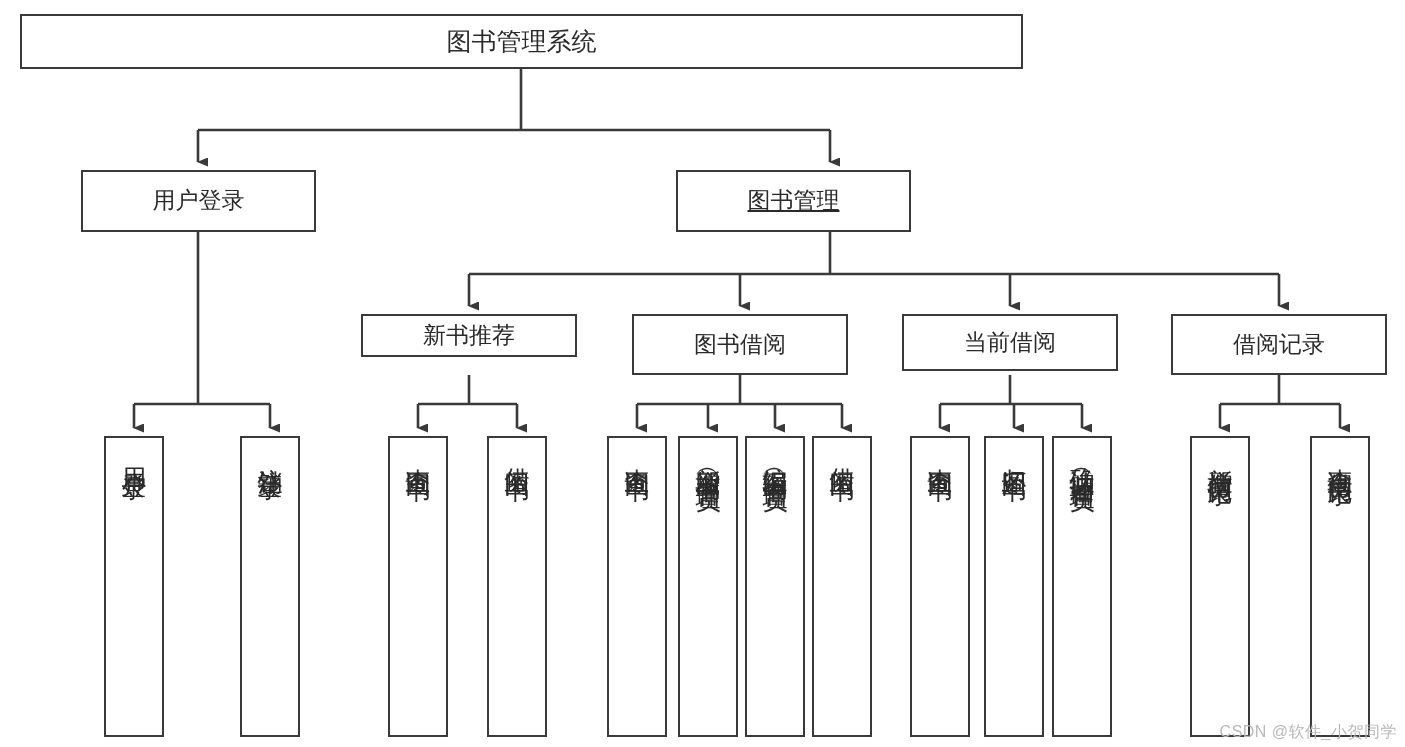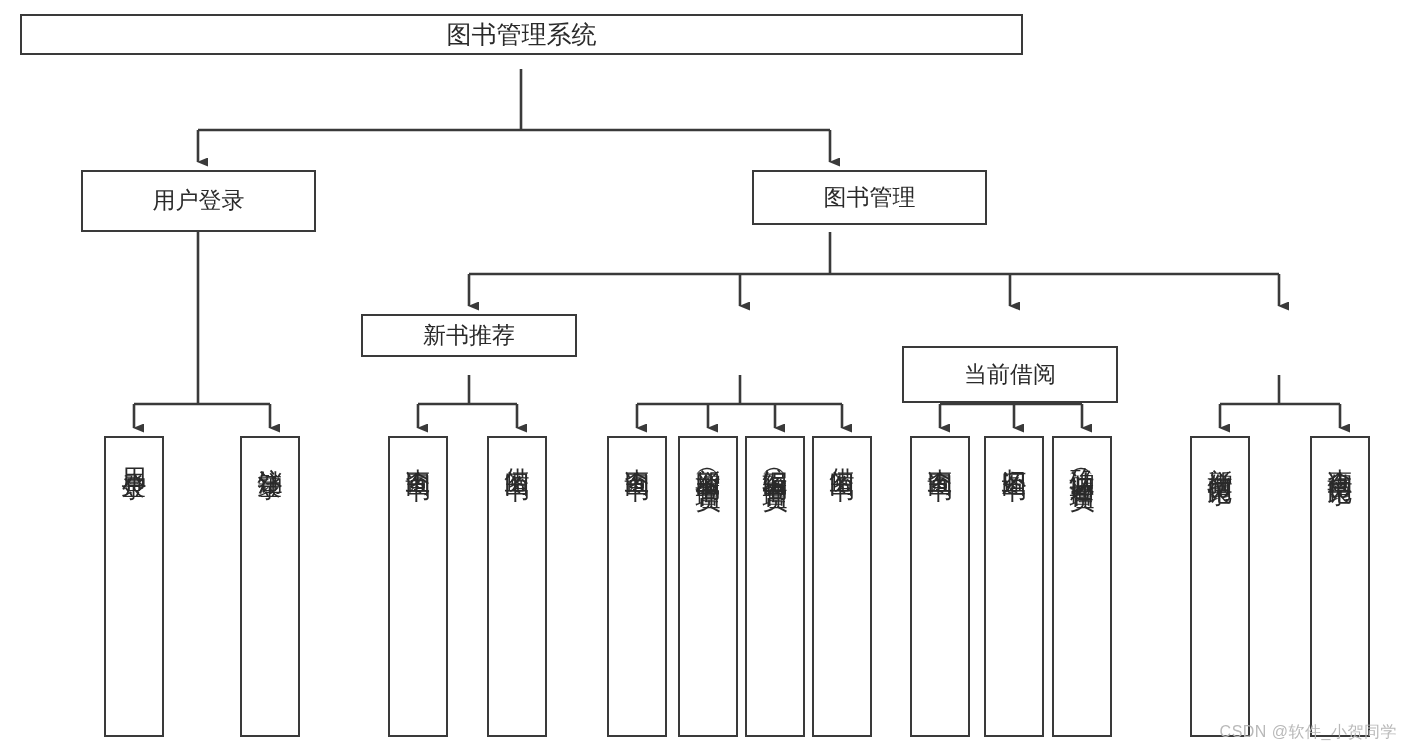--- a/index.html
+++ b/index.html
@@ -119,36 +119,42 @@
       <path d="M1014,404 L1014,428" marker-end="url(#arw)"></path>
       <path d="M1082,404 L1082,428" marker-end="url(#arw)"></path>
 
       <path d="M1279,375 L1279,404"></path>
       <path d="M1220,404 L1340,404"></path>
       <path d="M1220,404 L1220,428" marker-end="url(#arw)"></path>
       <path d="M1340,404 L1340,428" marker-end="url(#arw)"></path>
     </g>
   </svg>
 
-  <div class="node root" style="left:20px; top:14px; width:1003px; height:41px;">
+  <div class="node root" style="left:20px; top:14px; width:1003px; height:55px;">
     <span class="node-label">图书管理系统</span>
   </div>
 
   <div class="node lvl2" style="left:81px; top:170px; width:235px; height:62px;">
     <span class="node-label">用户登录</span>
   </div>
-  <div class="node lvl2" style="left:752px; top:170px; width:235px; height:55px;">
+  <div class="node lvl2" style="left:676px; top:170px; width:235px; height:62px;text-decoration:underline;">
     <span class="node-label">图书管理</span>
   </div>
 
   <div class="node lvl3" style="left:361px; top:314px; width:216px; height:43px;">
     <span class="node-label">新书推荐</span>
   </div>
-  <div class="node lvl3" style="left:902px; top:314px; width:216px; height:57px;margin-top:32px;">
+  <div class="node lvl3" style="left:632px; top:314px; width:216px; height:61px;">
+    <span class="node-label">图书借阅</span>
+  </div>
+  <div class="node lvl3" style="left:902px; top:314px; width:216px; height:57px;">
     <span class="node-label">当前借阅</span>
+  </div>
+  <div class="node lvl3" style="left:1171px; top:314px; width:216px; height:61px;">
+    <span class="node-label">借阅记录</span>
   </div>
 
   <div class="node leaf" style="left:104px; top:436px; width:60px; height:301px;">
     <span class="node-label">用户登录</span>
   </div>
   <div class="node leaf" style="left:240px; top:436px; width:60px; height:301px;">
     <span class="node-label">注销登录</span>
   </div>
   <div class="node leaf" style="left:388px; top:436px; width:60px; height:301px;">
     <span class="node-label">查询图书</span>

